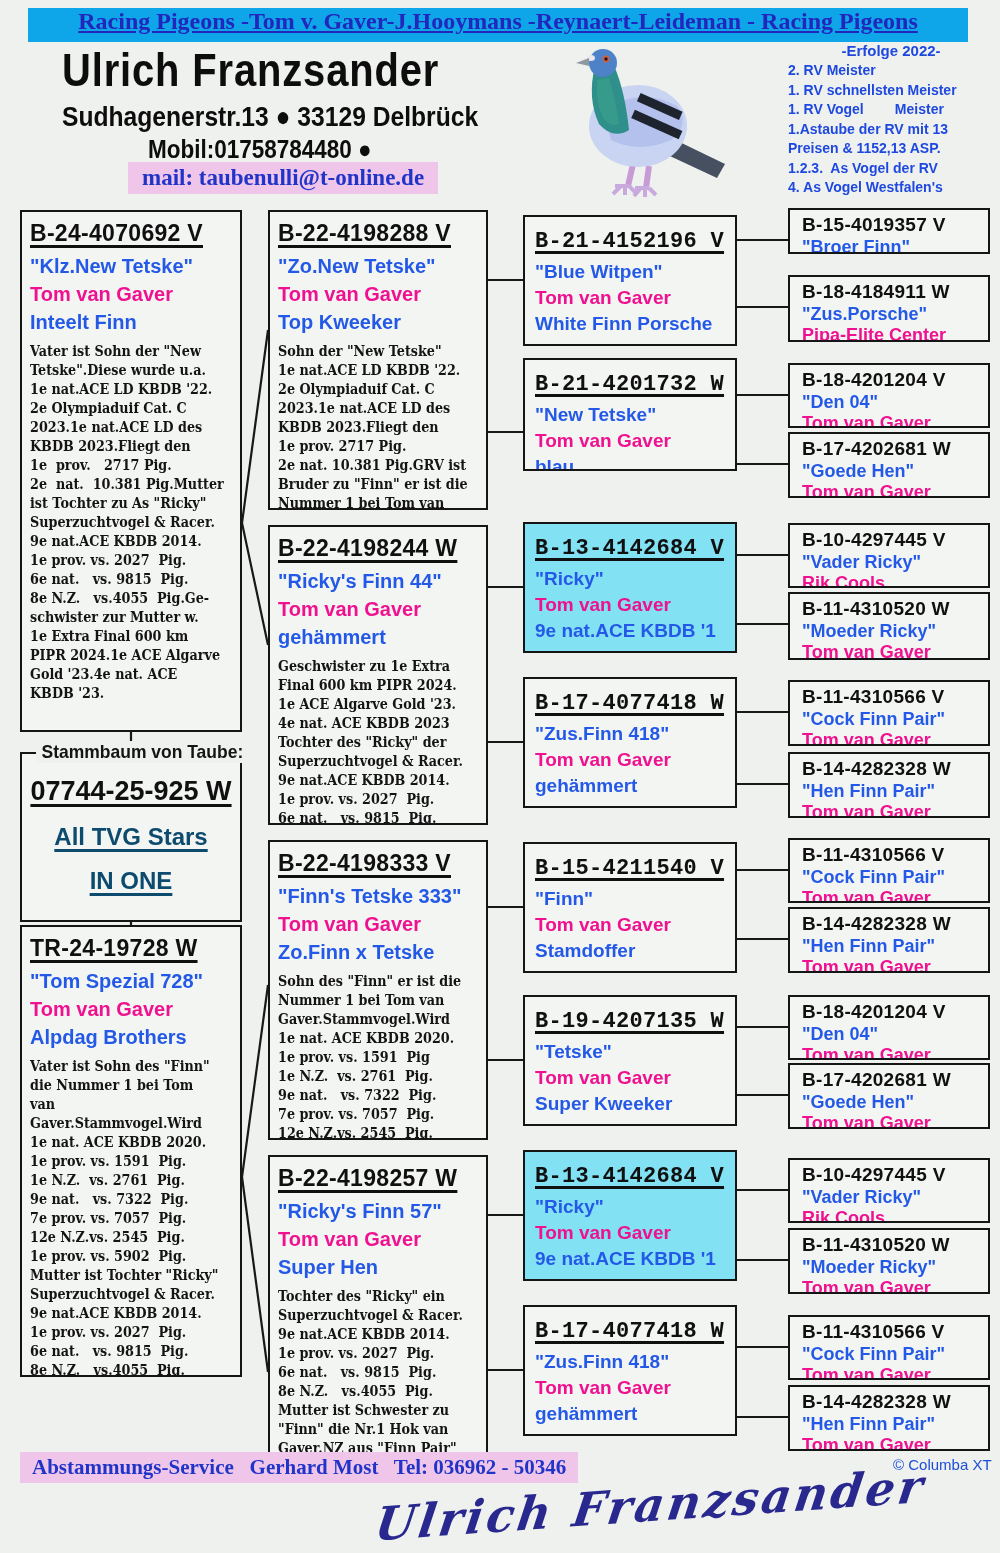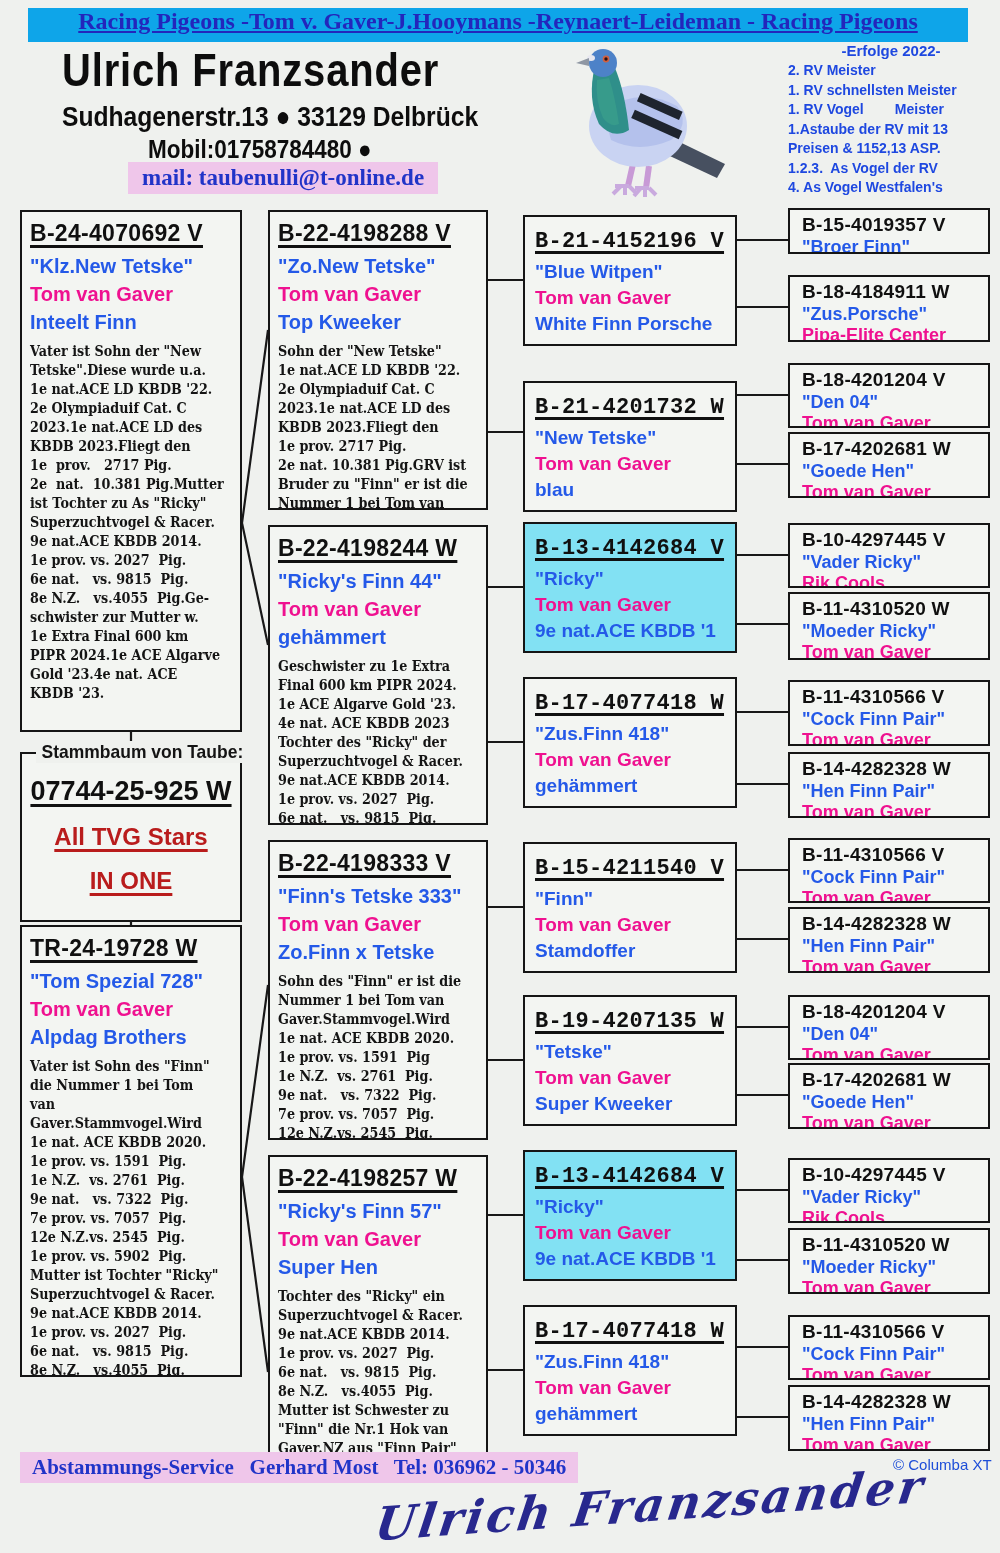--- a/index.html
+++ b/index.html
@@ -41,21 +41,21 @@
   .g4 .ring{font-size:19px;text-decoration:none;margin:1px 0;}
   .g4 .pname,.g4 .pbreeder{font-size:18px;margin:1px 0;line-height:20px;}
 
   
   .stamm{position:absolute;box-sizing:border-box;left:20px;top:752px;width:222px;height:170px;
     border:2px solid #151515;background:#f3f5f2;text-align:center;}
   .stamm .lbl{position:absolute;top:-13px;left:14px;background:#eff1ee;padding:0 6px;
     font:bold 19px "Liberation Sans",sans-serif;color:#141414;transform:scaleX(.92);transform-origin:left top;white-space:nowrap;}
   .stamm .sring{font:bold 27px "Liberation Sans",sans-serif;color:#101010;margin-top:22px;
     text-decoration:underline;text-decoration-thickness:3px;text-underline-offset:4px;}
-  .stamm .sl{font:bold 24px "Liberation Sans",sans-serif;color:#b91c1c;margin-top:16px;
+  .stamm .sl{font:bold 24px "Liberation Sans",sans-serif;color:#0c4a6e;margin-top:16px;
     text-decoration:underline;text-decoration-thickness:3px;text-underline-offset:4px;}
 
   
   .service{position:absolute;left:20px;top:1452px;background:#efc6ea;padding:3px 12px;
     font:bold 21px "Liberation Serif",serif;color:#2134c8;white-space:pre-wrap;}
   .copyright{position:absolute;left:893px;top:1456px;font:15px "Liberation Sans",sans-serif;color:#1d4ed8;}
   .signature{position:absolute;left:375px;top:1478px;font:italic bold 46px "DejaVu Serif",serif;
     color:#28288e;transform:rotate(-4deg) skewX(-12deg);letter-spacing:3px;white-space:nowrap;}
 
   svg.connectors{position:absolute;left:0;top:0;pointer-events:none;}
@@ -256,21 +256,21 @@
 Gaver.NZ aus "Finn Pair"
 1e  nat.ACE YB  KBDB</div>
   </div>
 
   <div class="box g3" style="left:523px;top:215px;width:214px;height:131px">
     <div class="ring">B-21-4152196 V</div>
     <div class="pname">"Blue Witpen"</div>
     <div class="pbreeder">Tom van Gaver</div>
     <div class="ptrait">White Finn Porsche</div>
   </div>
-  <div class="box g3" style="left:523px;top:381px;width:214px;height:131px">
+  <div class="box g3" style="left:523px;top:358px;width:214px;height:113px">
     <div class="ring">B-21-4201732 W</div>
     <div class="pname">"New Tetske"</div>
     <div class="pbreeder">Tom van Gaver</div>
     <div class="ptrait">blau</div>
   </div>
   <div class="box g3 cyan" style="left:523px;top:522px;width:214px;height:131px">
     <div class="ring">B-13-4142684 V</div>
     <div class="pname">"Ricky"</div>
     <div class="pbreeder">Tom van Gaver</div>
     <div class="ptrait">9e nat.ACE KBDB '1</div>

